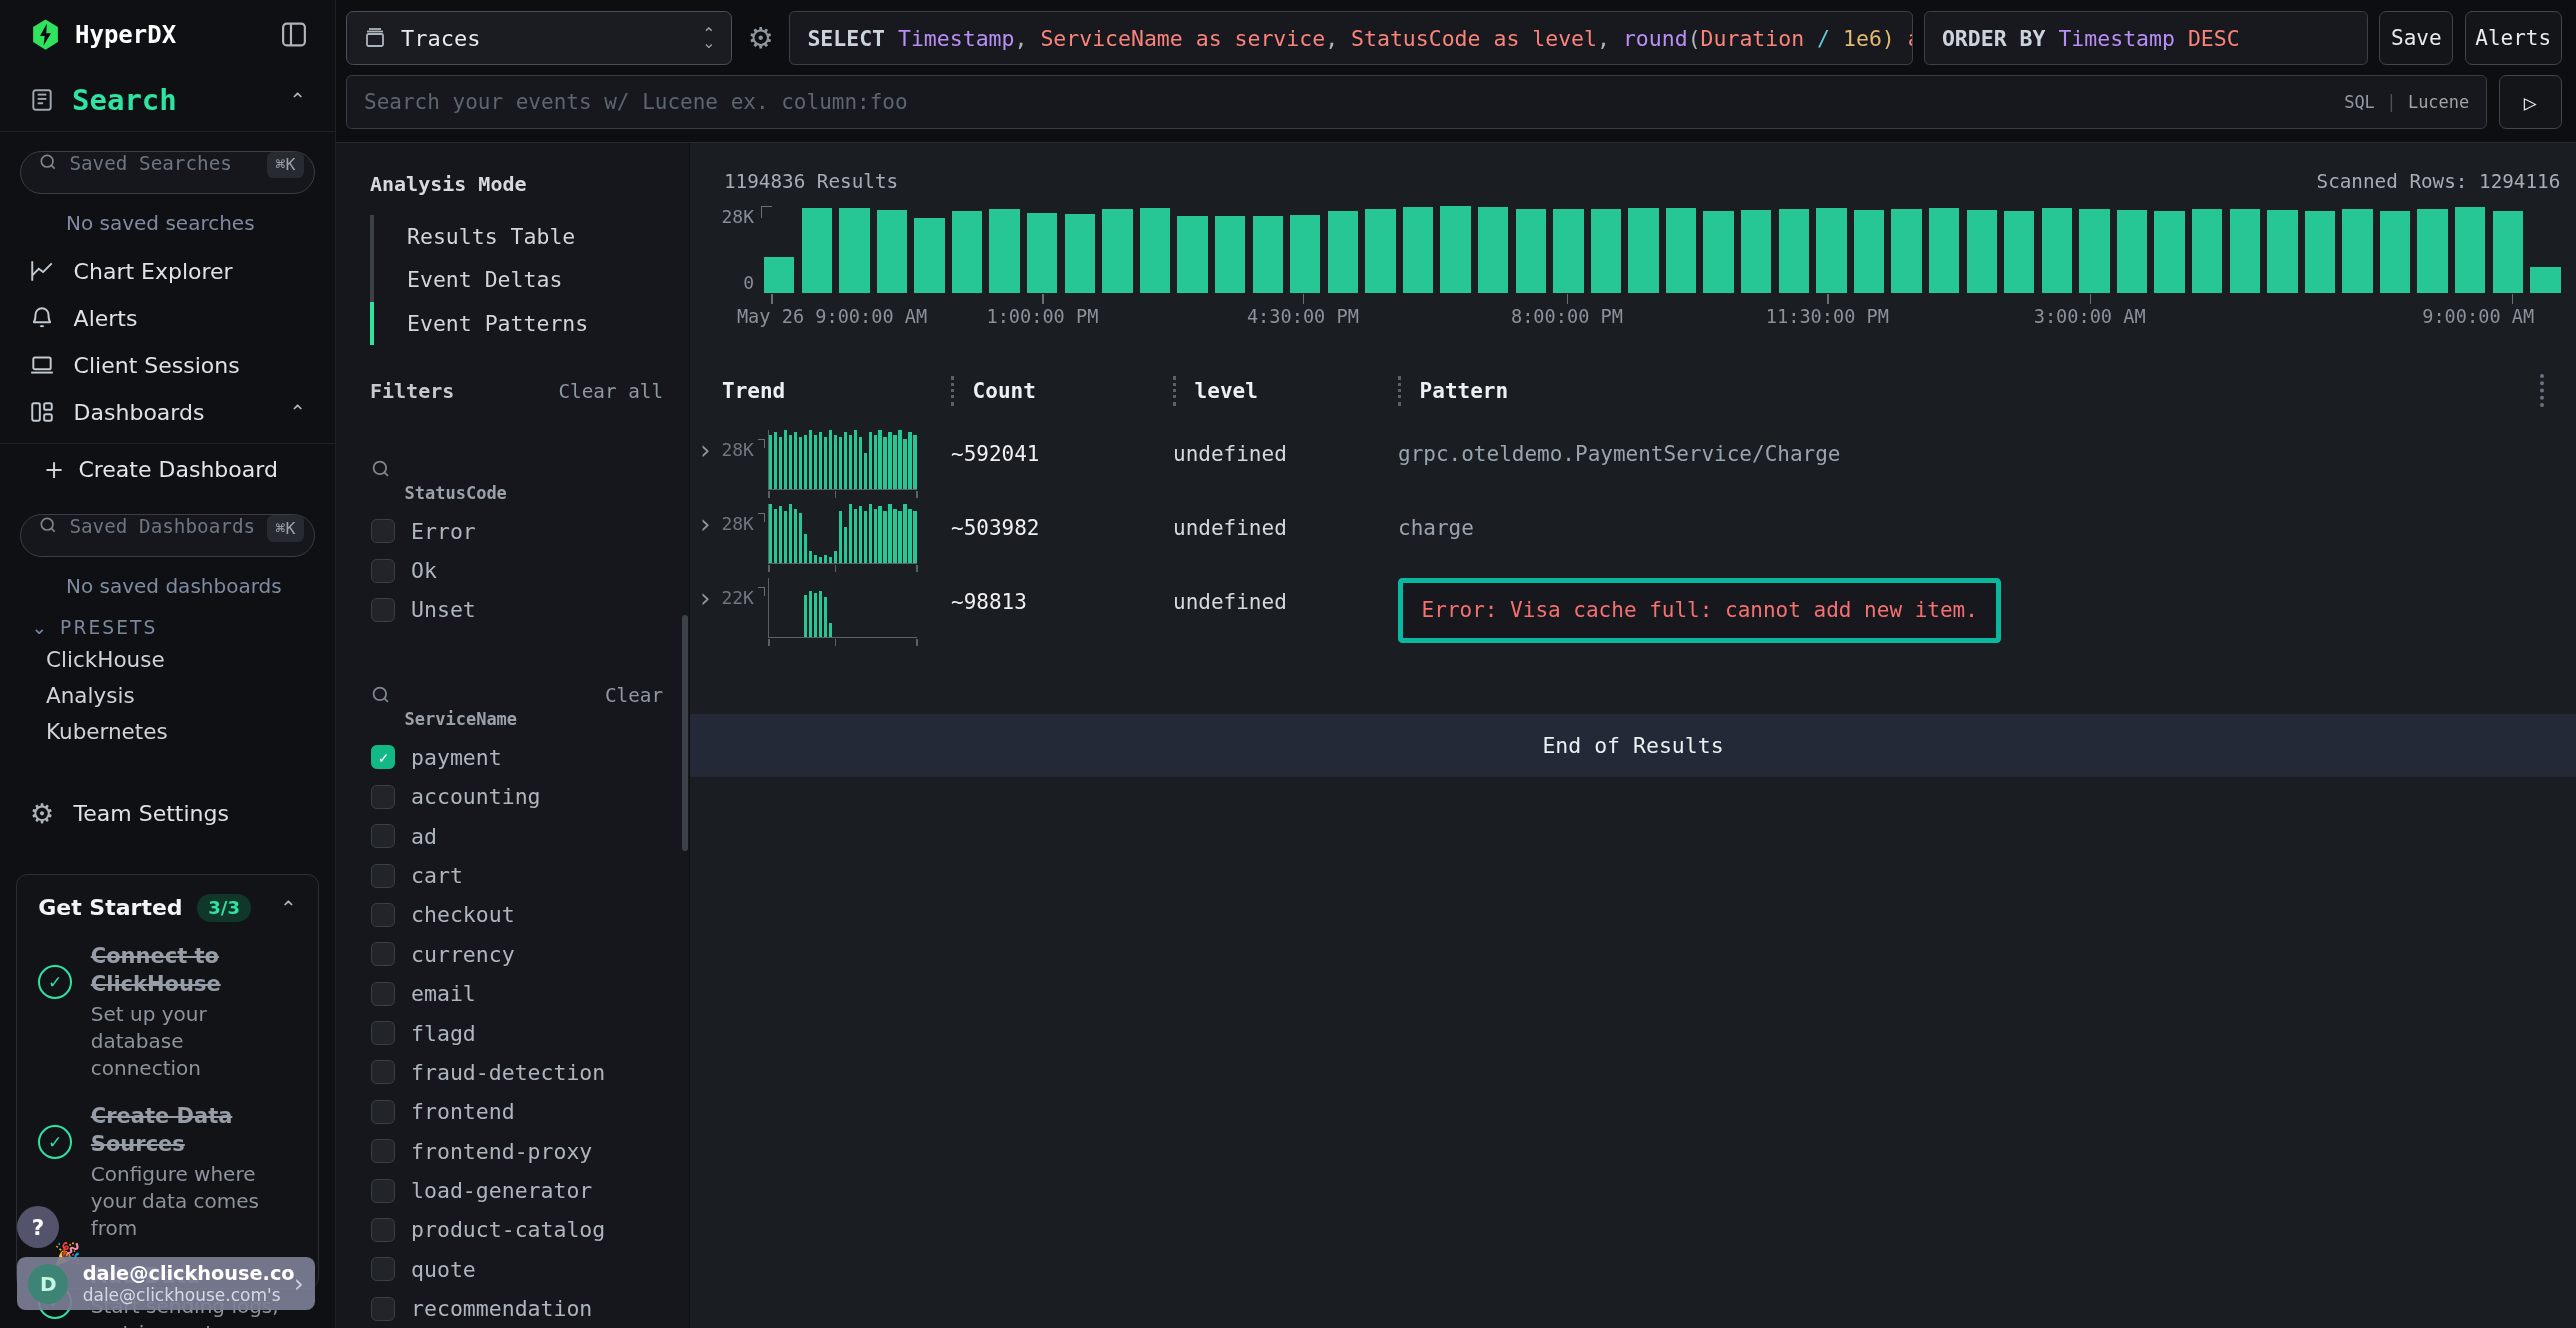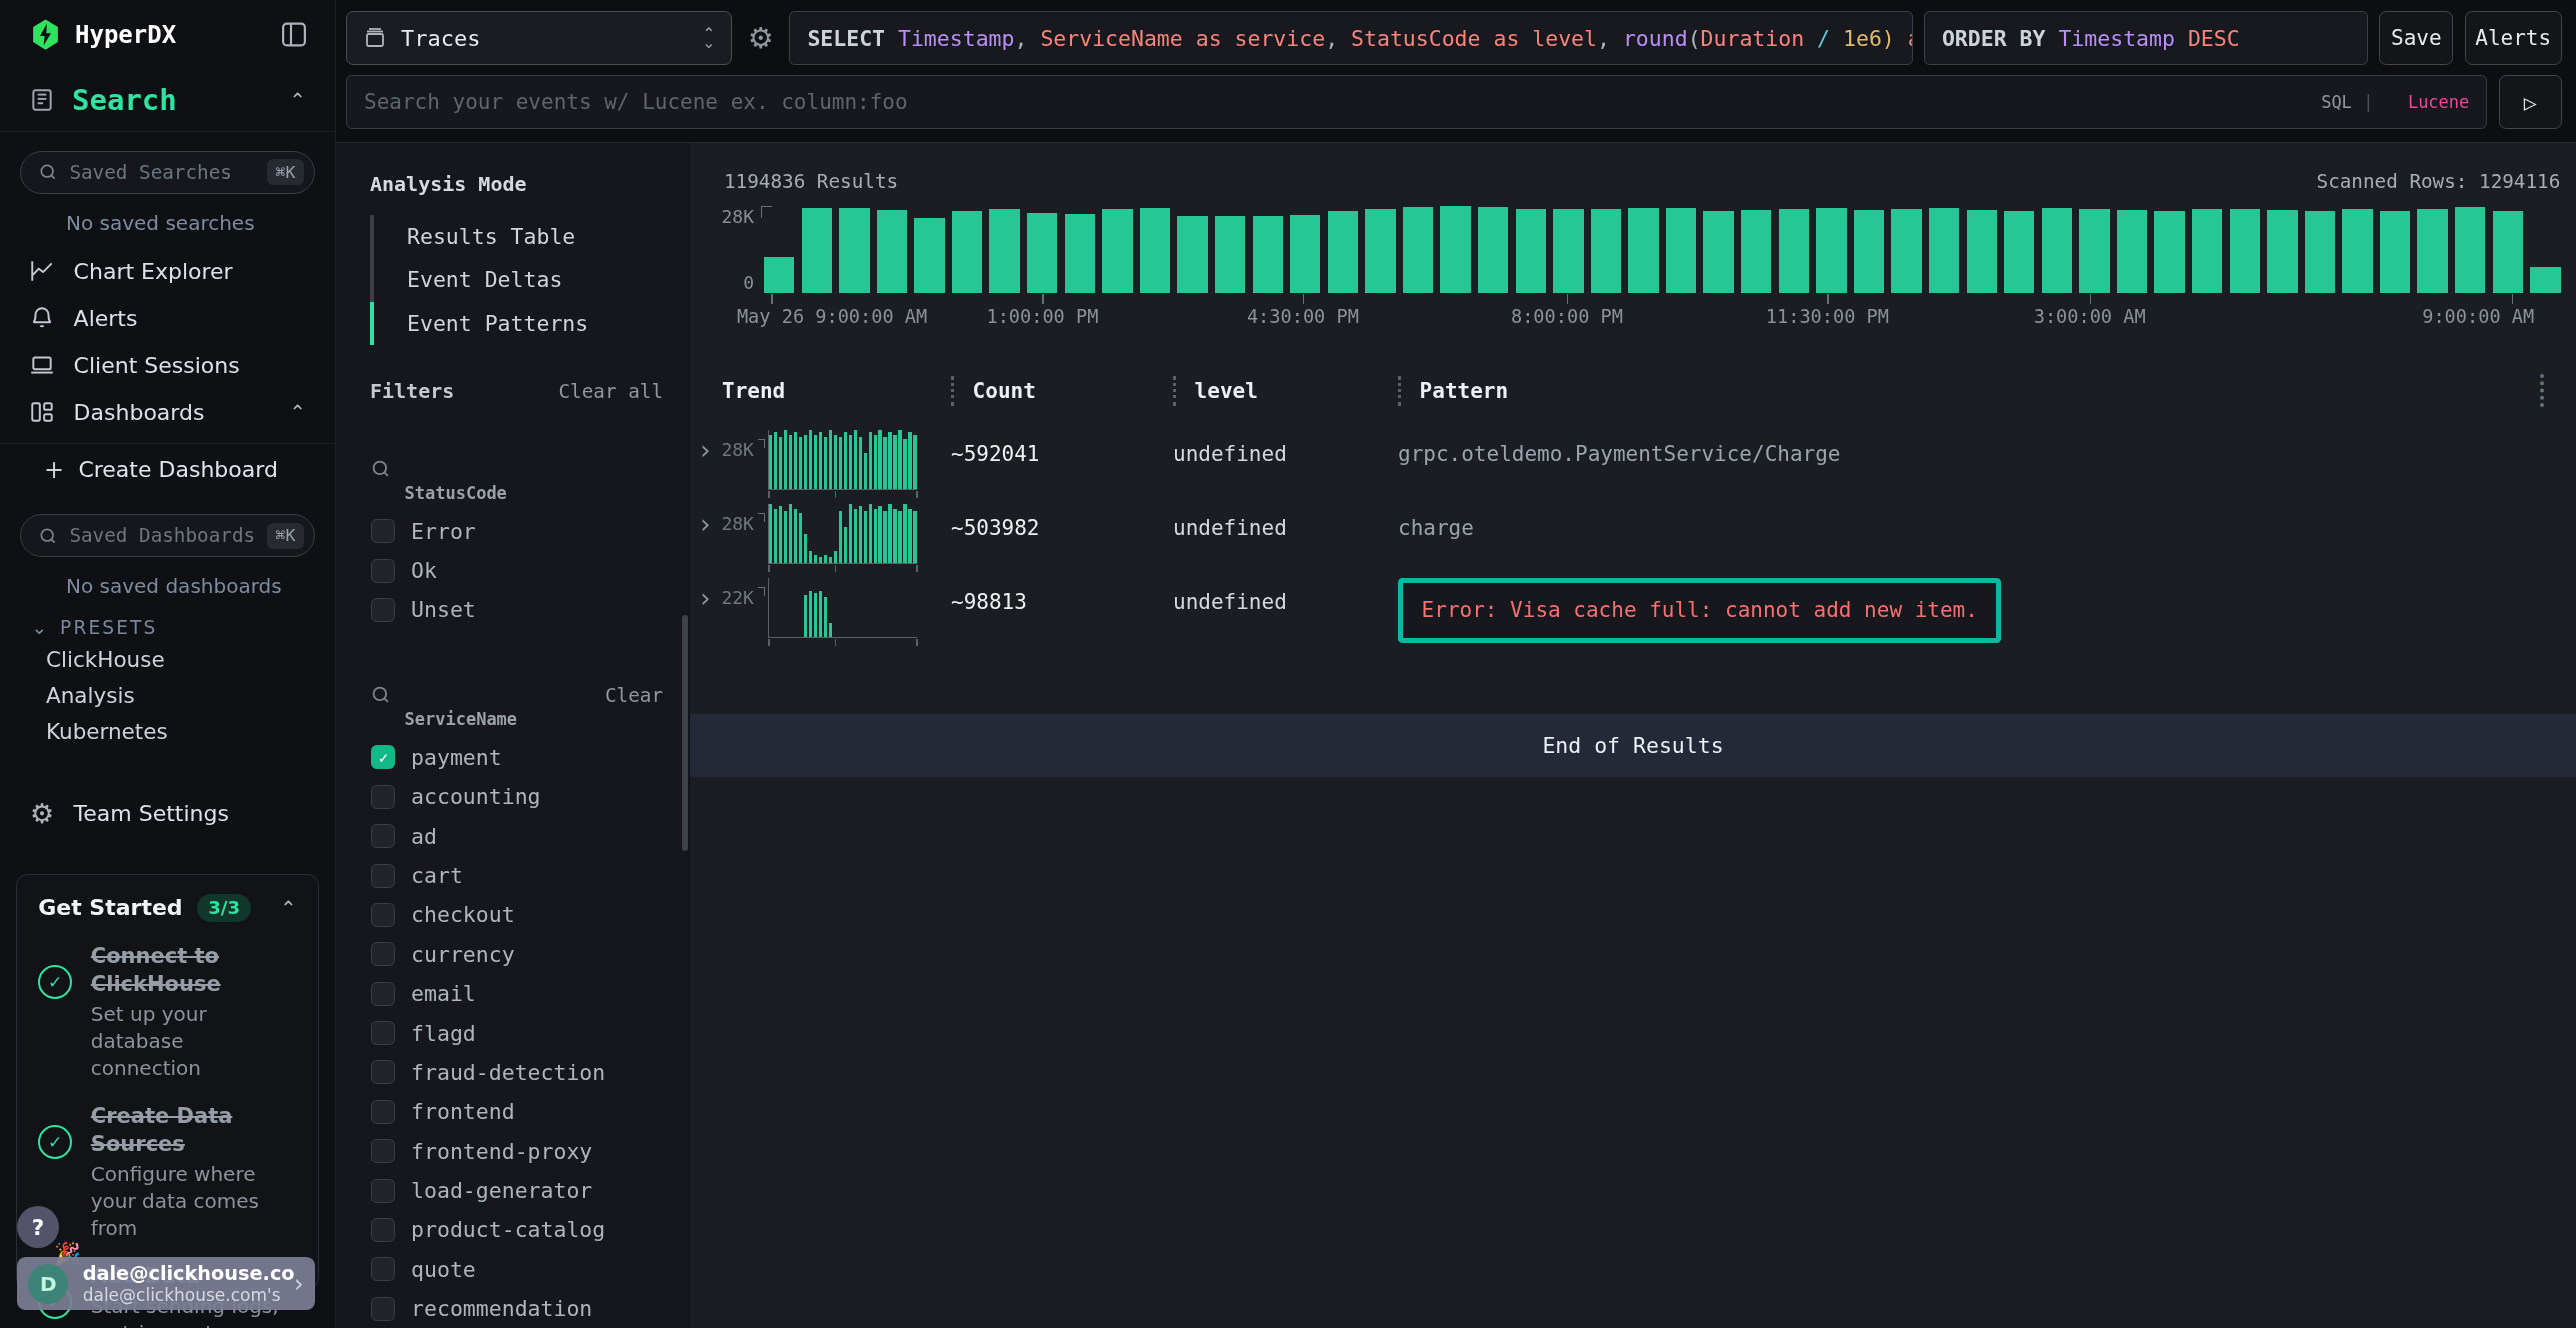--- a/index.html
+++ b/index.html
@@ -12,21 +12,21 @@
     position:relative; overflow:hidden; flex-shrink:0; color:#dee2e7; }
   .logo-row { height:69px; display:flex; align-items:center; padding:0 26px 0 29px; }
   .logo-mark { width:33px; height:33px; margin-right:13px; }
   .logo-text { font-family:"DejaVu Sans Mono","Liberation Mono",monospace; font-weight:700; font-size:24px; color:#fff; flex:1; }
   .collapse-btn { color:#aeb4bc; }
   .search-row { height:63px; display:flex; align-items:center; padding:0 29px; border-bottom:0.7px solid #1e2126; }
   .search-row .nav-ico { color:#9fa6ad; }
   .search-label { font-family:"DejaVu Sans Mono","Liberation Mono",monospace; font-weight:700; font-size:29px; color:#2fe3a0; margin-left:17px; flex:1; }
   .chev-up, .chev-down { color:#aeb4bc; font-size:20px; }
   .pill { margin:18.6px 20px 0 20px; height:43px; border:1.4px solid #3a3f46; border-radius:21.5px;
-    display:flex; align-items:center; padding:0 10px 0 17px; background:#15171c; }
+    display:flex; align-items:flex-start; padding:0 10px 0 17px; background:#15171c; }
   .pill svg { color:#7f868e; flex-shrink:0; }
   .pill input { flex:1; background:transparent; border:none; outline:none; color:#9aa1a9;
     font-family:"DejaVu Sans Mono","Liberation Mono",monospace; font-size:19.3px; margin-left:11.4px; min-width:0; }
   .pill input::placeholder { color:#6d7680; }
   .kbd { background:#272b31; border-radius:6.4px; padding:3.6px 8.6px; font-size:16.5px; color:#9aa1a9;
     font-family:"DejaVu Sans Mono","Liberation Mono",monospace; }
   .muted-note { color:#7e8ba0; font-size:20px; margin:17px 0 13px 66px; }
   .nav-item { height:47px; display:flex; align-items:center; padding:0 29px; font-size:22px; color:#dee2e7; cursor:pointer; }
   .nav-ico { width:26px; height:26px; color:#c3c9d0; flex-shrink:0; }
   .nav-item span.lbl { margin-left:18.6px; flex:1; }
@@ -89,21 +89,21 @@
   .btn.save { width:74px; }
   .btn.alerts { width:97px; }
   .search-input-box { flex:1; height:54px; border:1.4px solid #383d44; border-radius:5.7px; background:#16181d;
     display:flex; align-items:center; padding:0 17px; min-width:0; }
   .search-input-box input { flex:1; background:transparent; border:none; outline:none; color:#c6ccd2;
     font-family:"DejaVu Sans Mono","Liberation Mono",monospace; font-size:21px; min-width:0; }
   .search-input-box input::placeholder { color:#5d656e; }
   .lang-toggle { display:flex; align-items:center; gap:11.4px; font-family:"DejaVu Sans Mono","Liberation Mono",monospace; font-size:17px; }
   .lang-sql { color:#939aa2; }
   .lang-div { color:#4a5057; }
-  .lang-lucene { color:#ec4899;margin-left:23px; }
+  .lang-lucene { color:#a3a3a3; }
   .date-box { width:501px; height:54px; border:1.4px solid #3b4046; border-radius:5.7px; background:#1f2227;
     display:flex; align-items:center; padding:0 15.7px; color:#eef1f4;
     font-family:"DejaVu Sans Mono","Liberation Mono",monospace; font-size:21.5px; flex-shrink:0; gap:13px; }
   .run-btn { width:63px; flex-shrink:0; font-size:21.5px; color:#dfe3e7; }
 
   .content { flex:1; display:flex; min-height:0; }
 
   
   .fpanel { width:354px; background:#15171c; border-right:1.4px solid #0e1013; padding:29px 26px 0 34px;
     flex-shrink:0; position:relative; font-family:"DejaVu Sans Mono","Liberation Mono",monospace; }

